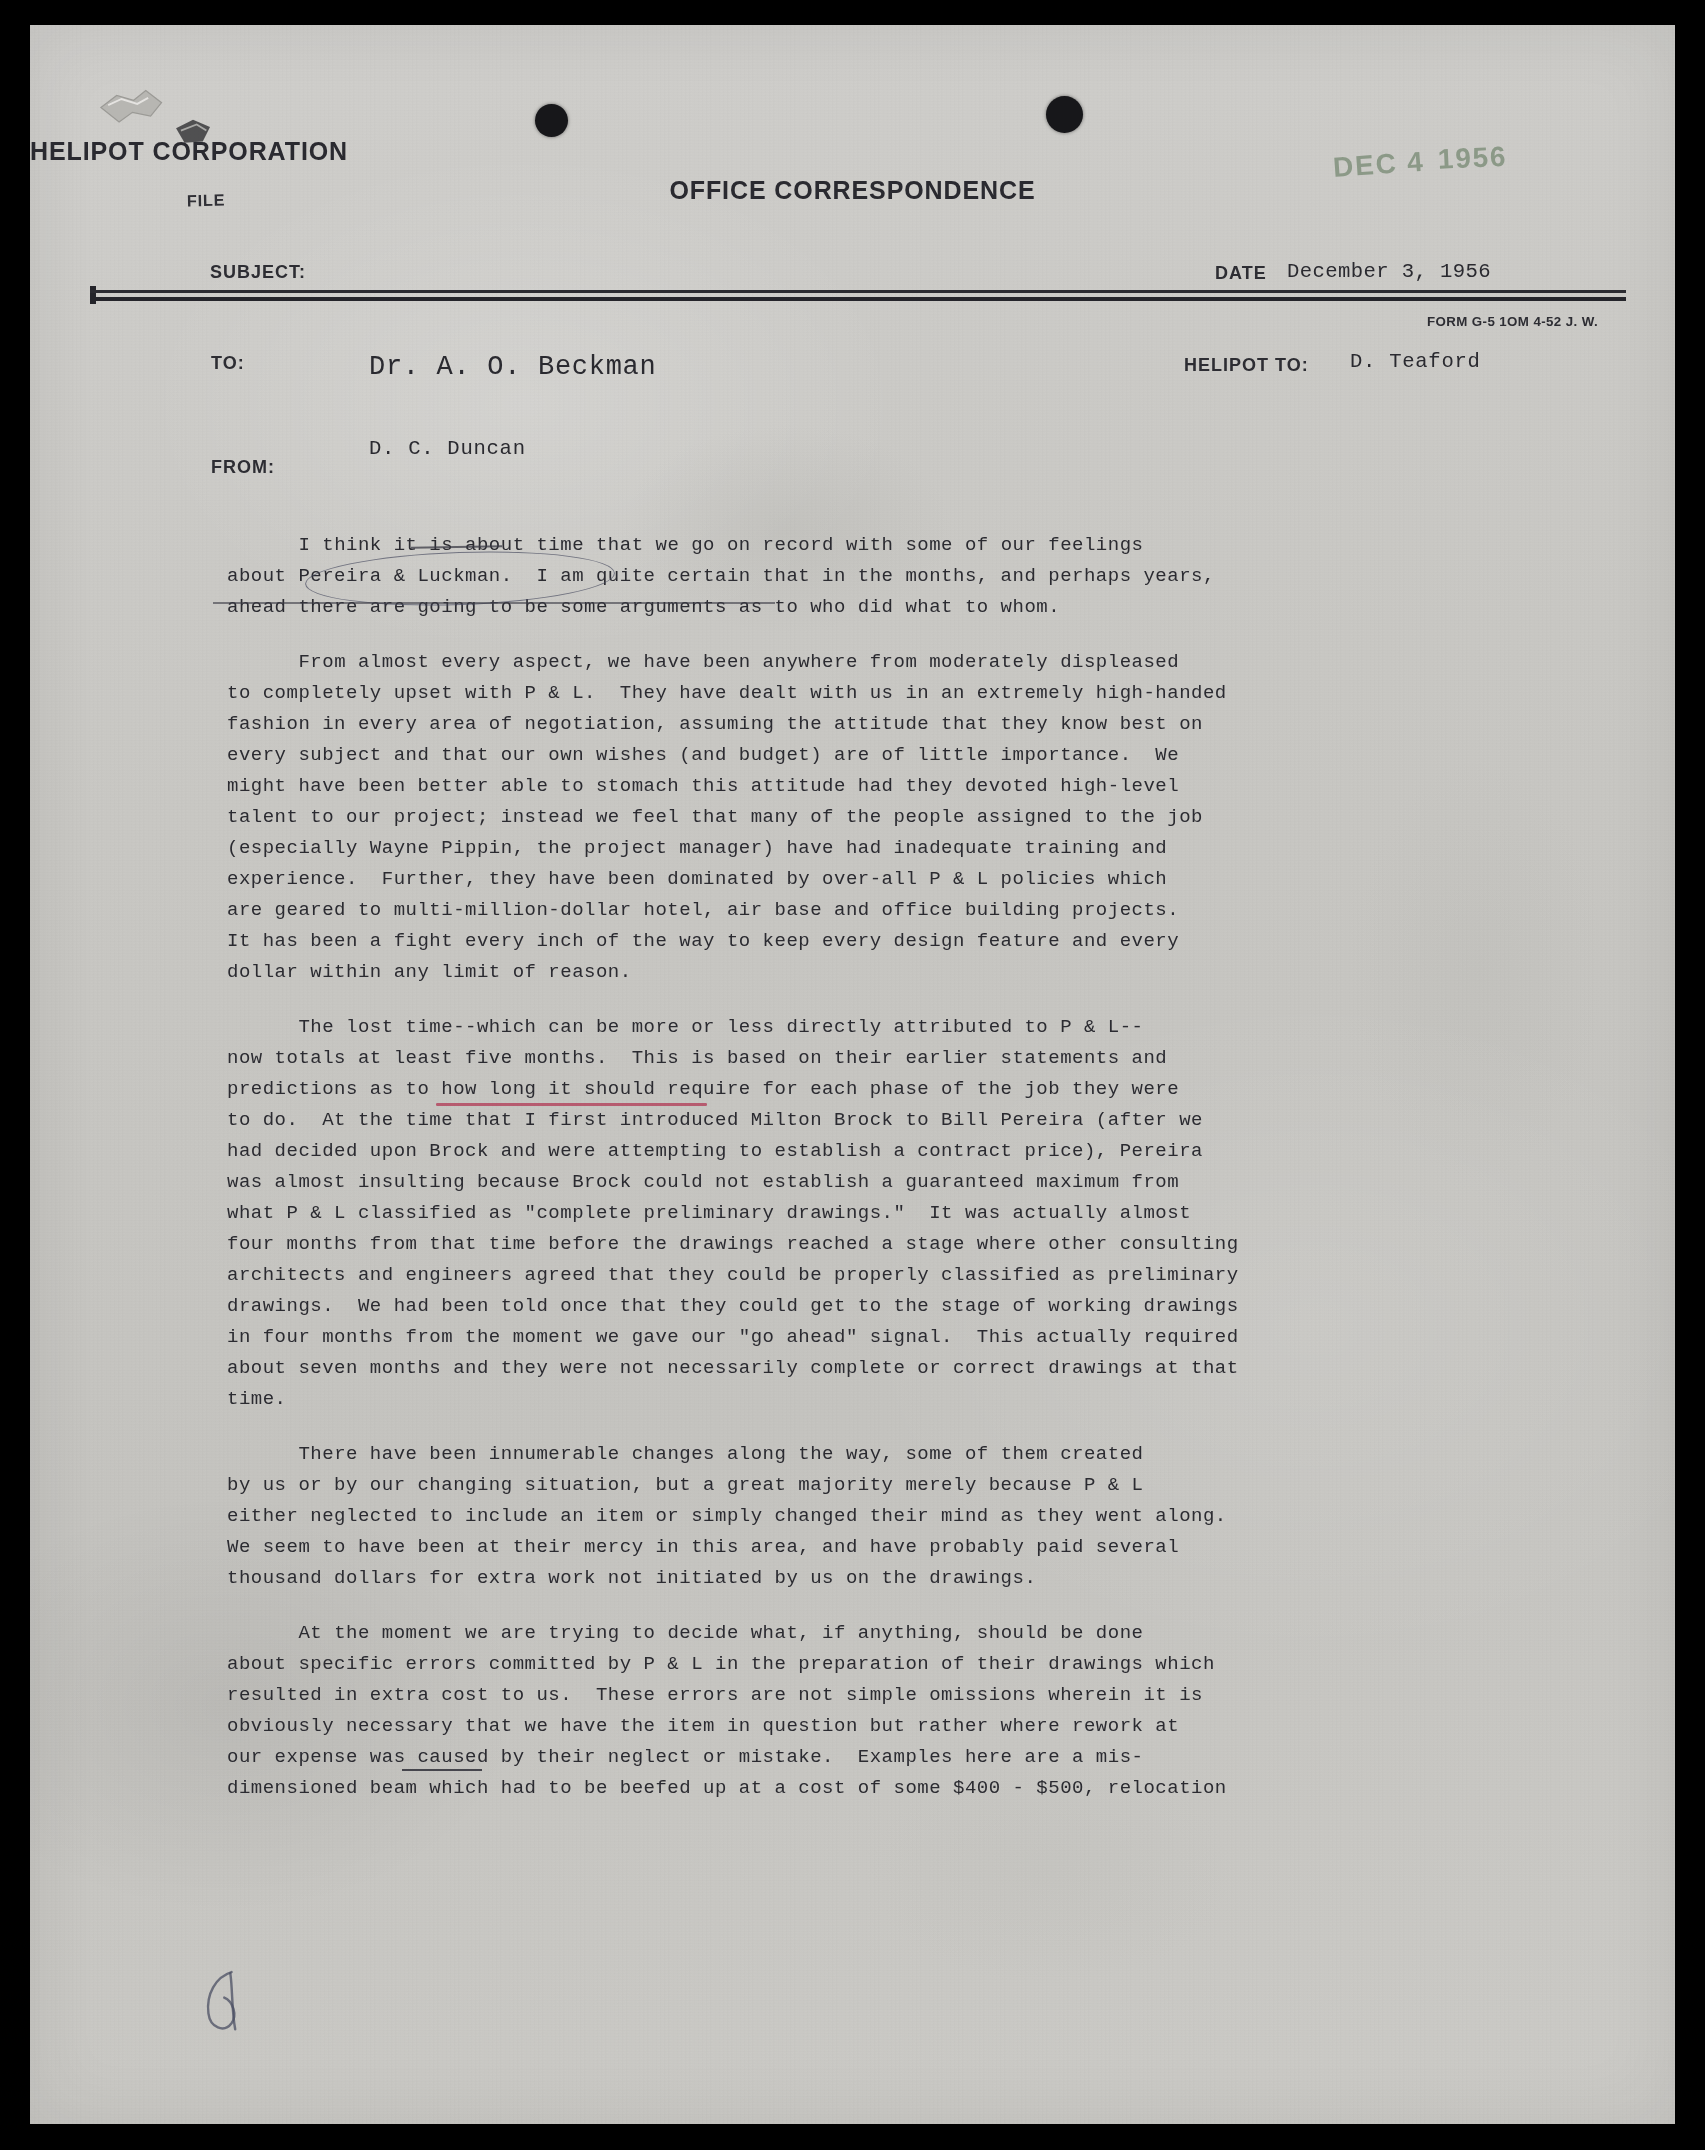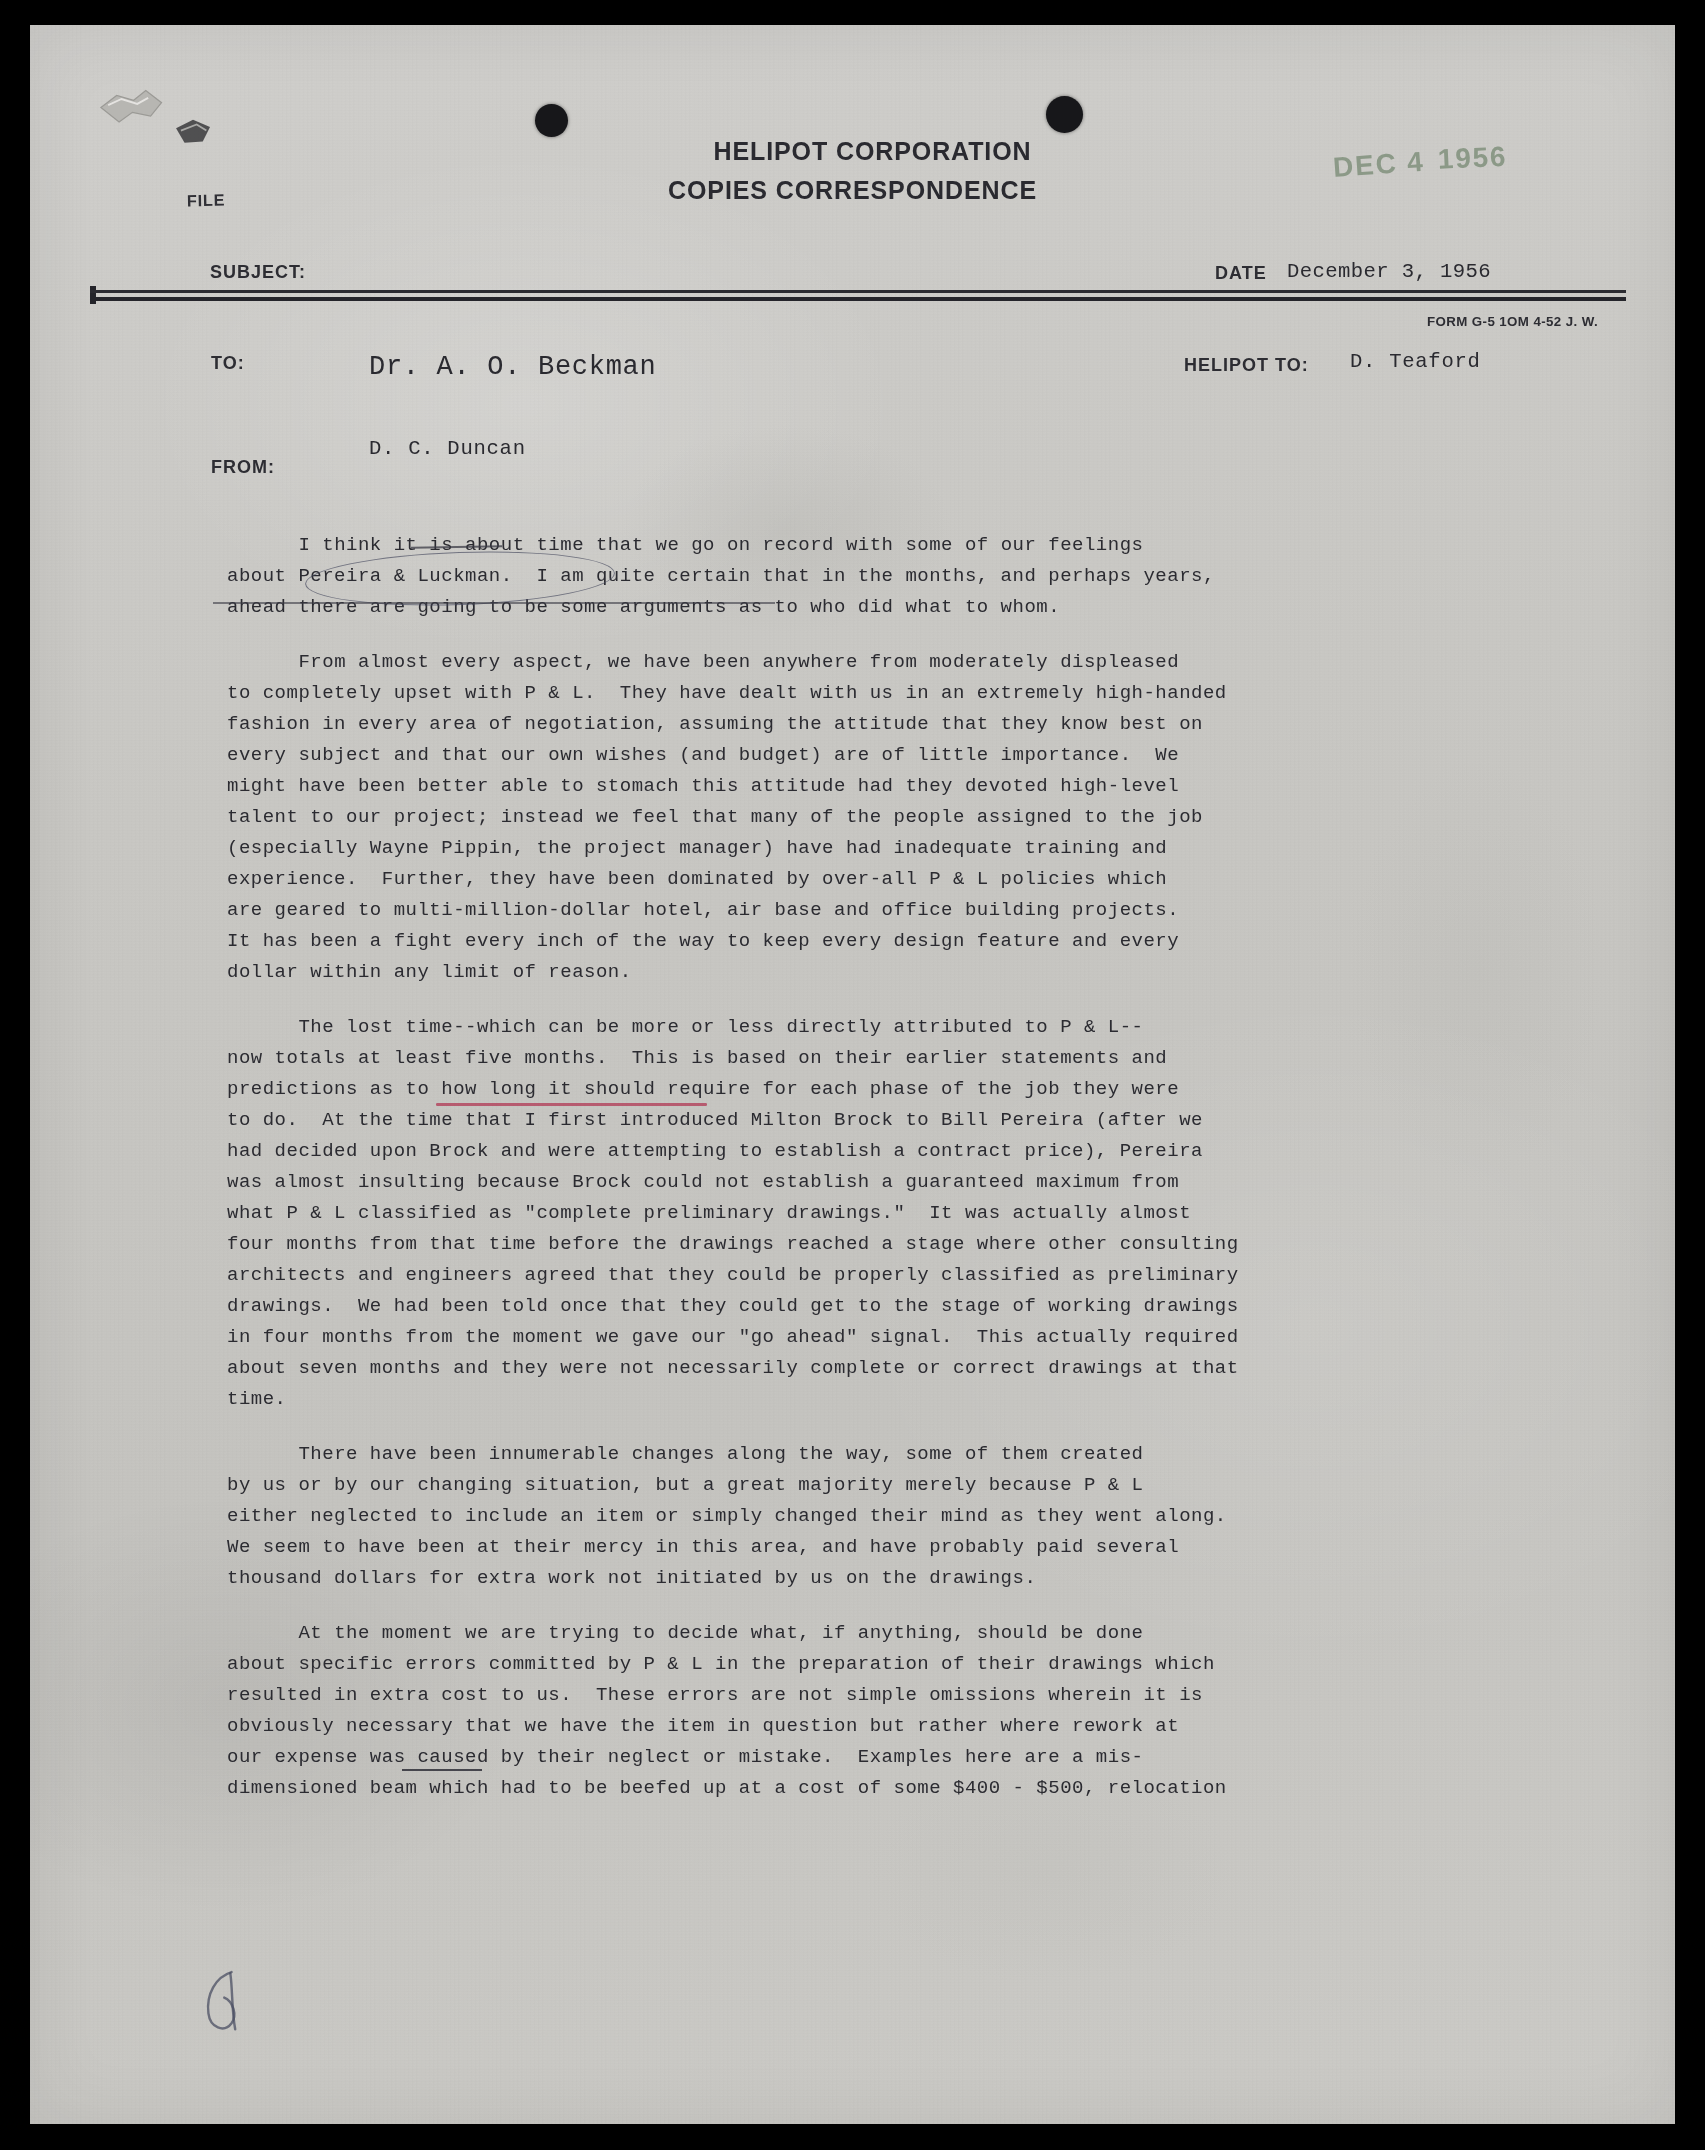--- a/index.html
+++ b/index.html
@@ -79,27 +79,25 @@
     width: 200px;
     height: 85px;
     pointer-events: none;
   }
 
   #company-title {
     position: absolute;
     left: 0;
     top: 112px;
     width: 1645px;
-    text-align: center;
     font-family: "Liberation Sans", sans-serif;
     font-weight: bold;
     font-size: 25px;
     letter-spacing: 0.9px;
     color: #2a2a30;
-    padding-left: 20px;
   }
   #company-sub {
     position: absolute;
     left: 0;
     top: 151px;
     width: 1645px;
     text-align: center;
     font-family: "Liberation Sans", sans-serif;
     font-weight: bold;
     font-size: 25px;
@@ -351,21 +349,21 @@
     <path d="M18,42 L44,22 L72,30 L92,14 L118,34 L100,56 L70,50 L48,66 Z" fill="#b7b6b2" stroke="#9b9a96" stroke-width="2"></path>
     <path d="M30,38 L52,28 L78,36 L96,26" fill="none" stroke="#f0efec" stroke-width="3" opacity="0.8"></path>
     <path d="M142,76 L170,62 L198,74 L186,98 L156,100 Z" fill="#39393c" opacity="0.85"></path>
     <path d="M150,80 L176,70 L192,80" fill="none" stroke="#cfcecb" stroke-width="3" opacity="0.7"></path>
   </svg>
 
   <div id="punch-left"></div>
   <div id="punch-right"></div>
 
   <div id="company-title">HELIPOT CORPORATION</div>
-  <div id="company-sub">COPIES CORRESPONDENCE</div>
+  <div id="company-sub">OFFICE CORRESPONDENCE</div>
 
   <div id="file-label">FILE</div>
 
   <div id="date-stamp"><span>DEC 4</span><span class="yr">1956</span></div>
 
   <div id="subject-label">SUBJECT:</div>
   <div id="date-label">DATE</div>
   <div id="date-value">December 3, 1956</div>
 
   <div id="rule-tick"></div>

